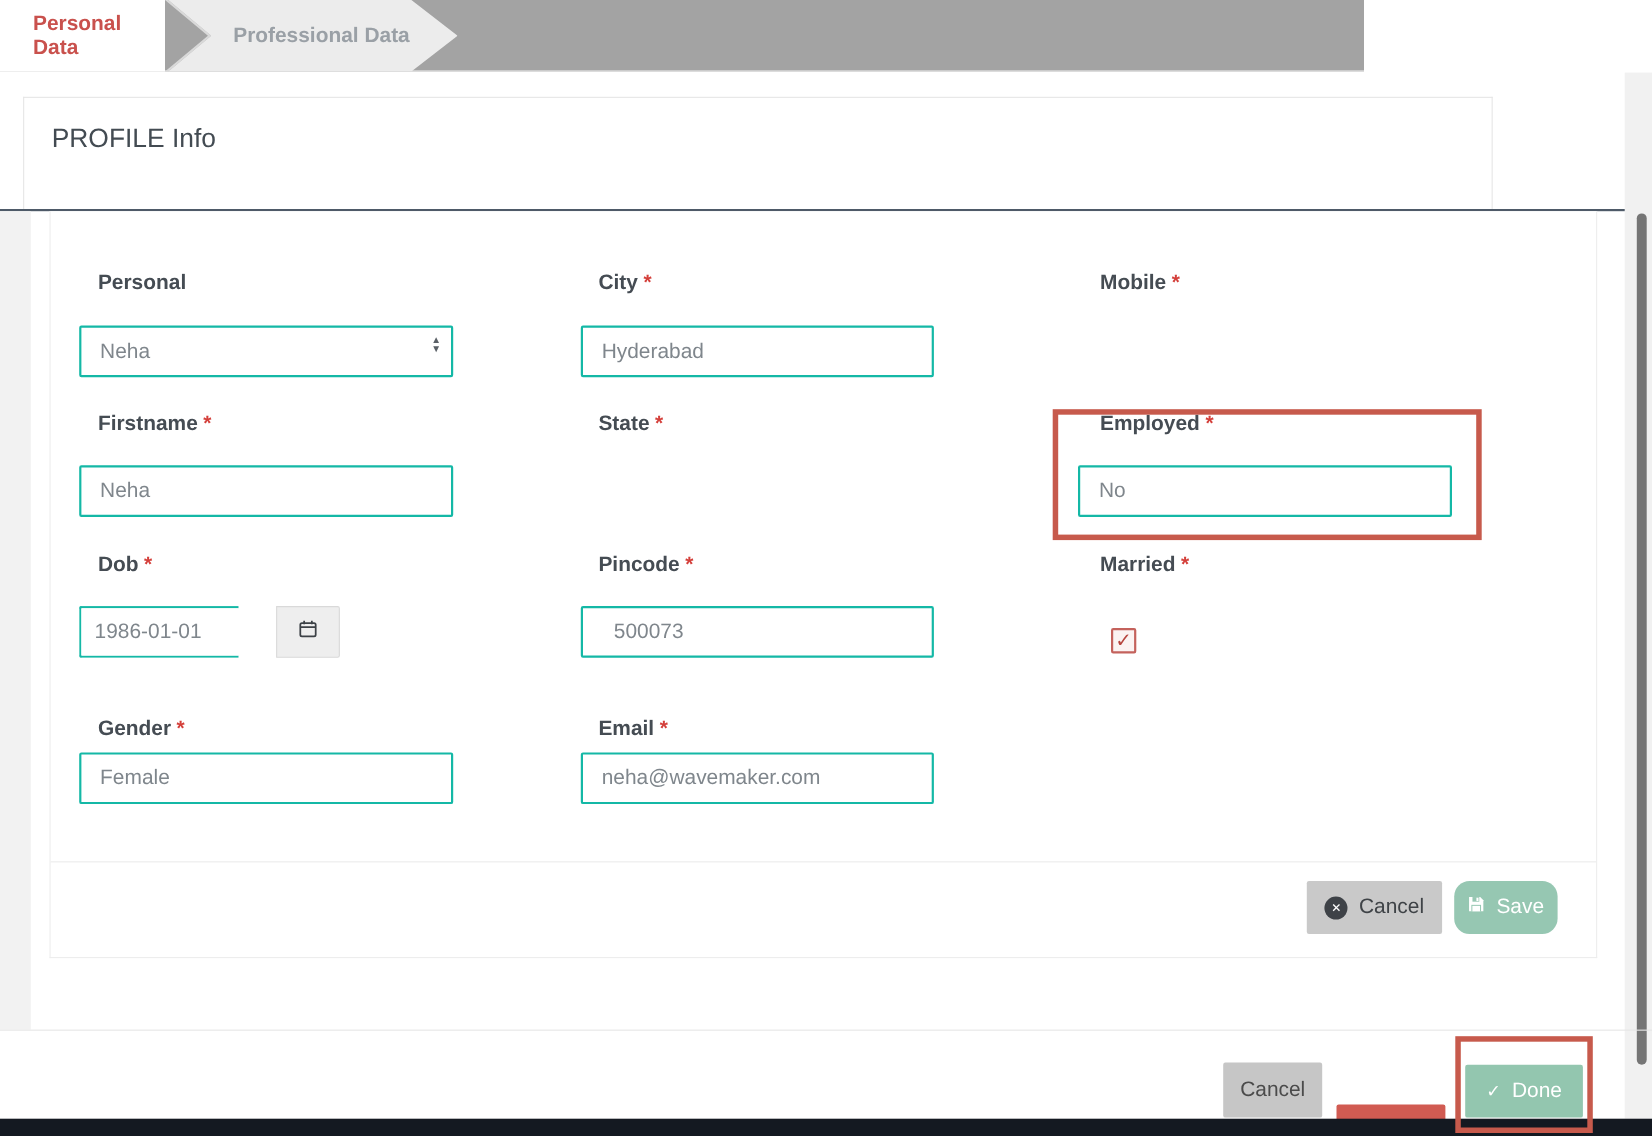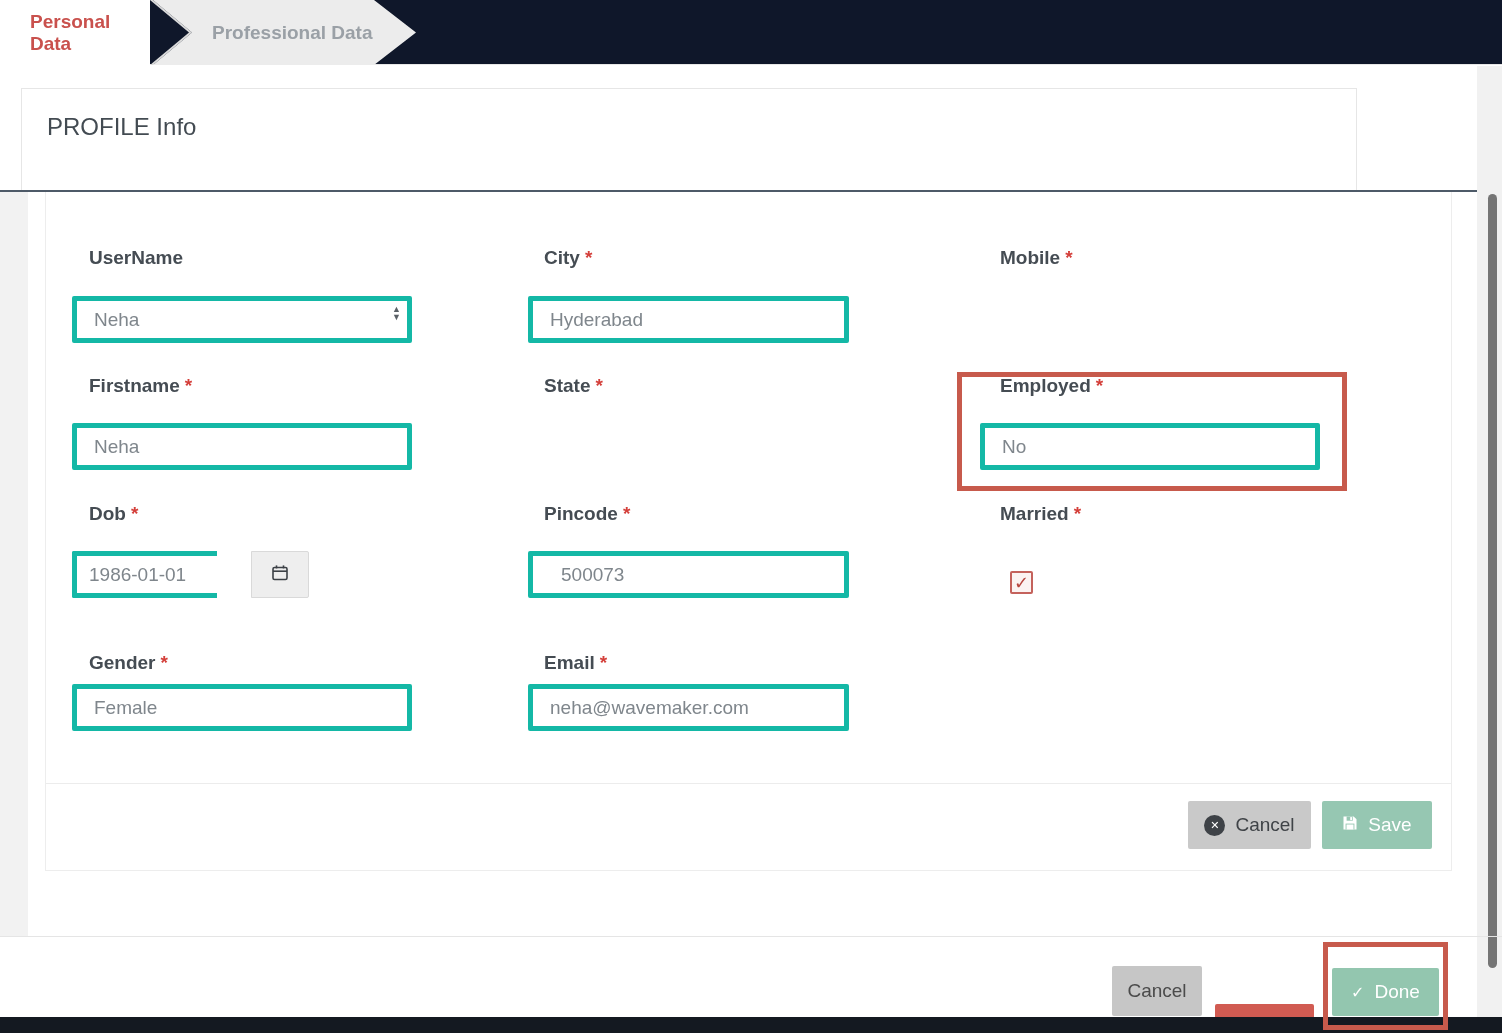--- a/index.html
+++ b/index.html
@@ -1,21 +1,21 @@
 <!DOCTYPE html>
 <html><head>
 <meta charset="utf-8">
 <style>
   * { margin:0; padding:0; box-sizing:border-box; }
   html,body { width:1502px; height:1033px; background:#fff; overflow:hidden;
               font-family:"Liberation Sans","DejaVu Sans",sans-serif; }
 
   
-  .tabs-bar { position:absolute; left:0; top:0; width:1502px; height:65px;
-              background:#0f172a; border-bottom:1px solid #e7e7e7; }
+  .tabs-bar { position:absolute; left:0; top:0; width:1240px; height:65px;
+              background:#a3a3a3; border-bottom:1px solid #e7e7e7; }
   .tab-personal { position:absolute; left:0; top:0; width:150px; height:65px;
                   display:flex; align-items:center; padding-left:30px;
                   font-size:19px; font-weight:700; color:#c9514d; background:#fff; cursor:pointer; }
   .tab-chevron-sep { position:absolute; left:150px; top:0; width:42px; height:65px;
                      background:#d9d9d9;
                      clip-path:polygon(0 0,3px 0,42px 50%,3px 100%,0 100%,39px 50%); }
   .tab-professional { position:absolute; left:153px; top:0; width:263px; height:65px;
                       background:#ececec; color:#9aa0a6; font-size:19px; font-weight:700;
                       display:flex; align-items:center; padding-left:59px; cursor:pointer;
                       clip-path:polygon(0 0,221px 0,100% 50%,221px 100%,0 100%,39px 50%); }
@@ -30,21 +30,21 @@
   
   .scroll-track { position:absolute; left:1477px; top:66px; width:25px; height:951px; background:#f1f1f1; }
   .scroll-thumb { position:absolute; left:1488px; top:194px; width:9px; height:774px;
                   background:#757575; border-radius:5px; }
 
   
   .form-panel { position:absolute; left:45px; top:192px; width:1407px; height:679px;
                 background:#fff; border:1px solid #ededed; border-top:none; }
   .flabel { position:absolute; font-size:19px; font-weight:600; color:#454c53; white-space:nowrap; }
   .req { color:#d43f3a; margin-left:5px; font-size:19px; }
-  .ctrl { position:absolute; height:47px; border:5px solid #14b8a6; border-radius:2px;
+  .ctrl { position:absolute; height:47px; border:2px solid #14b8a6; border-radius:2px;
           background:#fff; font-size:19px; color:#7f868c; padding:0 17px;
           font-family:"Liberation Sans","DejaVu Sans",sans-serif; outline:none; width:100%; }
   input.ctrl { position:absolute; }
   .wrap { position:absolute; height:47px; }
   select.ctrl { appearance:none; -webkit-appearance:none; border-radius:2px; height:47px; cursor:pointer; }
   .caret-stack { position:absolute; right:11px; top:9px; display:flex; flex-direction:column;
                  align-items:center; font-size:9px; line-height:8px; color:#5a6066; pointer-events:none; }
   
   .l-c1 { left:43px; }  .i-c1 { left:26px;  width:340px; }
   .l-c2 { left:498px; } .i-c2 { left:482px; width:321px; }
@@ -71,21 +71,21 @@
                          border:5px solid #c75a4c; pointer-events:none; }
   .done-annotation { position:absolute; left:1323px; top:942px; width:125px; height:88px;
                      border:5px solid #c75a4c; pointer-events:none; z-index:6; }
 
   
   .actions-sep { position:absolute; left:0; top:591px; width:100%; height:1px; background:#ececec; }
   .btn { position:absolute; display:flex; align-items:center; justify-content:center;
          font-size:19px; border:none; border-radius:2px; cursor:pointer; gap:10px;
          font-family:"Liberation Sans","DejaVu Sans",sans-serif; }
   .btn-cancel-form { left:1142px; top:609px; width:123px; height:48px; background:#c9c9c9; color:#3f4347; }
-  .btn-save { left:1276px; top:609px; width:110px; height:48px; background:#96c7b2; color:#fff; }
+  .btn-save { left:1276px; top:609px; width:94px; height:48px; background:#96c7b2; color:#fff;border-radius:14px; }
   .circle-x { width:21px; height:21px; border-radius:50%; background:#3e4247; color:#fff;
               font-size:11px; font-weight:700; display:flex; align-items:center; justify-content:center; }
 
   
   .footer-sep { position:absolute; left:0; top:936px; width:1502px; height:1px; background:#e5e5e5; }
   .btn-cancel-footer { left:1112px; top:966px; width:90px; height:50px; background:#c6c6c6; color:#4b4b4b; }
   .btn-next { left:1215px; top:1004px; width:99px; height:50px; background:#d15b52; color:#fff; }
   .btn-done { left:1332px; top:968px; width:107px; height:48px; background:#93c6af; color:#fff; z-index:7; }
   .next-chev { font-size:23px; line-height:18px; margin-top:-3px; }
   .done-check { font-size:16px; }
@@ -110,21 +110,21 @@
 </div>
 <div class="dark-divider"></div>
 <div class="left-gutter"></div>
 
 <div class="scroll-track"></div>
 <div class="scroll-thumb"></div>
 
 <div class="form-panel">
 
   <div class="flabel l-c1 r1l">
-    <span>UserName</span>
+    <span>Personal</span>
   </div>
   <div class="wrap i-c1 r1i">
     <select class="ctrl">
       <option>Neha</option>
     </select>
     <span class="caret-stack">
       <span>▲</span>
       <span>▼</span>
     </span>
   </div>

